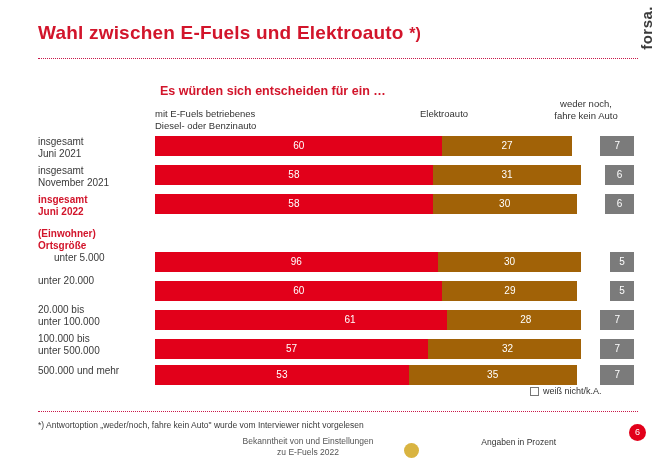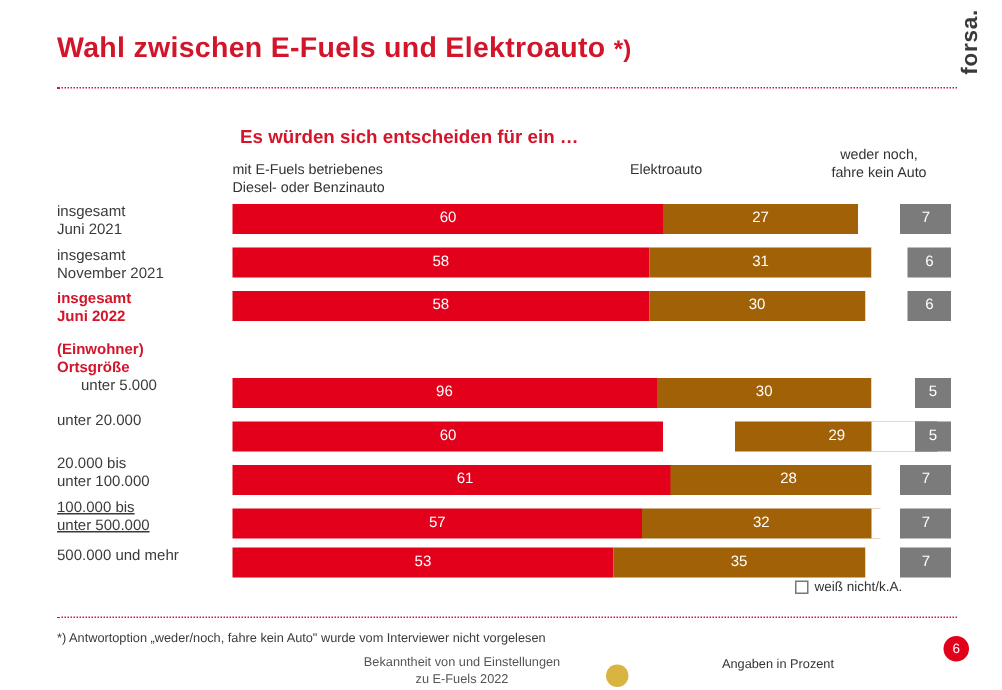--- a/index.html
+++ b/index.html
@@ -284,35 +284,35 @@
         <div class="seg efuels" style="left: 0px; width: 282.61px;">96</div>
         <div class="seg elektro" style="left: 282.61px; width: 143.7px;">30</div>
         <div class="seg weissnicht" style="left: 426.31px; width: 28.74px;"></div>
         <div class="seg weder" style="left: 455.05px; width: 23.95px;">5</div>
       </div>
       <div class="row-label" style="top: 275px;">
         <div>unter 20.000</div>
       </div>
       <div class="bar-track" style="top: 281px;">
         <div class="seg efuels" style="left: 0px; width: 287.4px;">60</div>
-        <div class="seg elektro" style="left: 287.4px; width: 135px; margin-left: 48px;">29</div>
+        <div class="seg elektro" style="left: 287.4px; width: 135px;">29</div>
         <div class="seg weissnicht" style="left: 426.31px; width: 28.74px;"></div>
         <div class="seg weder" style="left: 455.05px; width: 23.95px;">5</div>
       </div>
       <div class="row-label" style="top: 304px;">
         <div>20.000 bis</div>
         <div>unter 100.000</div>
       </div>
       <div class="bar-track" style="top: 310px;">
-        <div class="seg efuels" style="left: 0px; width: 310px;">61</div>
+        <div class="seg efuels" style="left: 0px; width: 310px; padding-left: 40px;">61</div>
         <div class="seg elektro" style="left: 292.19px; width: 157px;">28</div>
         <div class="seg weissnicht" style="left: 426.31px; width: 19.16px;"></div>
         <div class="seg weder" style="left: 445.47px; width: 33.53px;">7</div>
       </div>
-      <div class="row-label" style="top: 333px; text-decoration: underline;">
+      <div class="row-label" style="top: 333px;">
         <div>100.000 bis</div>
         <div>unter 500.000</div>
       </div>
       <div class="bar-track" style="top: 339px;">
         <div class="seg efuels" style="left: 0px; width: 273.03px;">57</div>
         <div class="seg elektro" style="left: 273.03px; width: 159px;">32</div>
         <div class="seg weissnicht" style="left: 426.31px; width: 19.16px;"></div>
         <div class="seg weder" style="left: 445.47px; width: 33.53px;">7</div>
       </div>
       <div class="row-label" style="top: 365px;">

